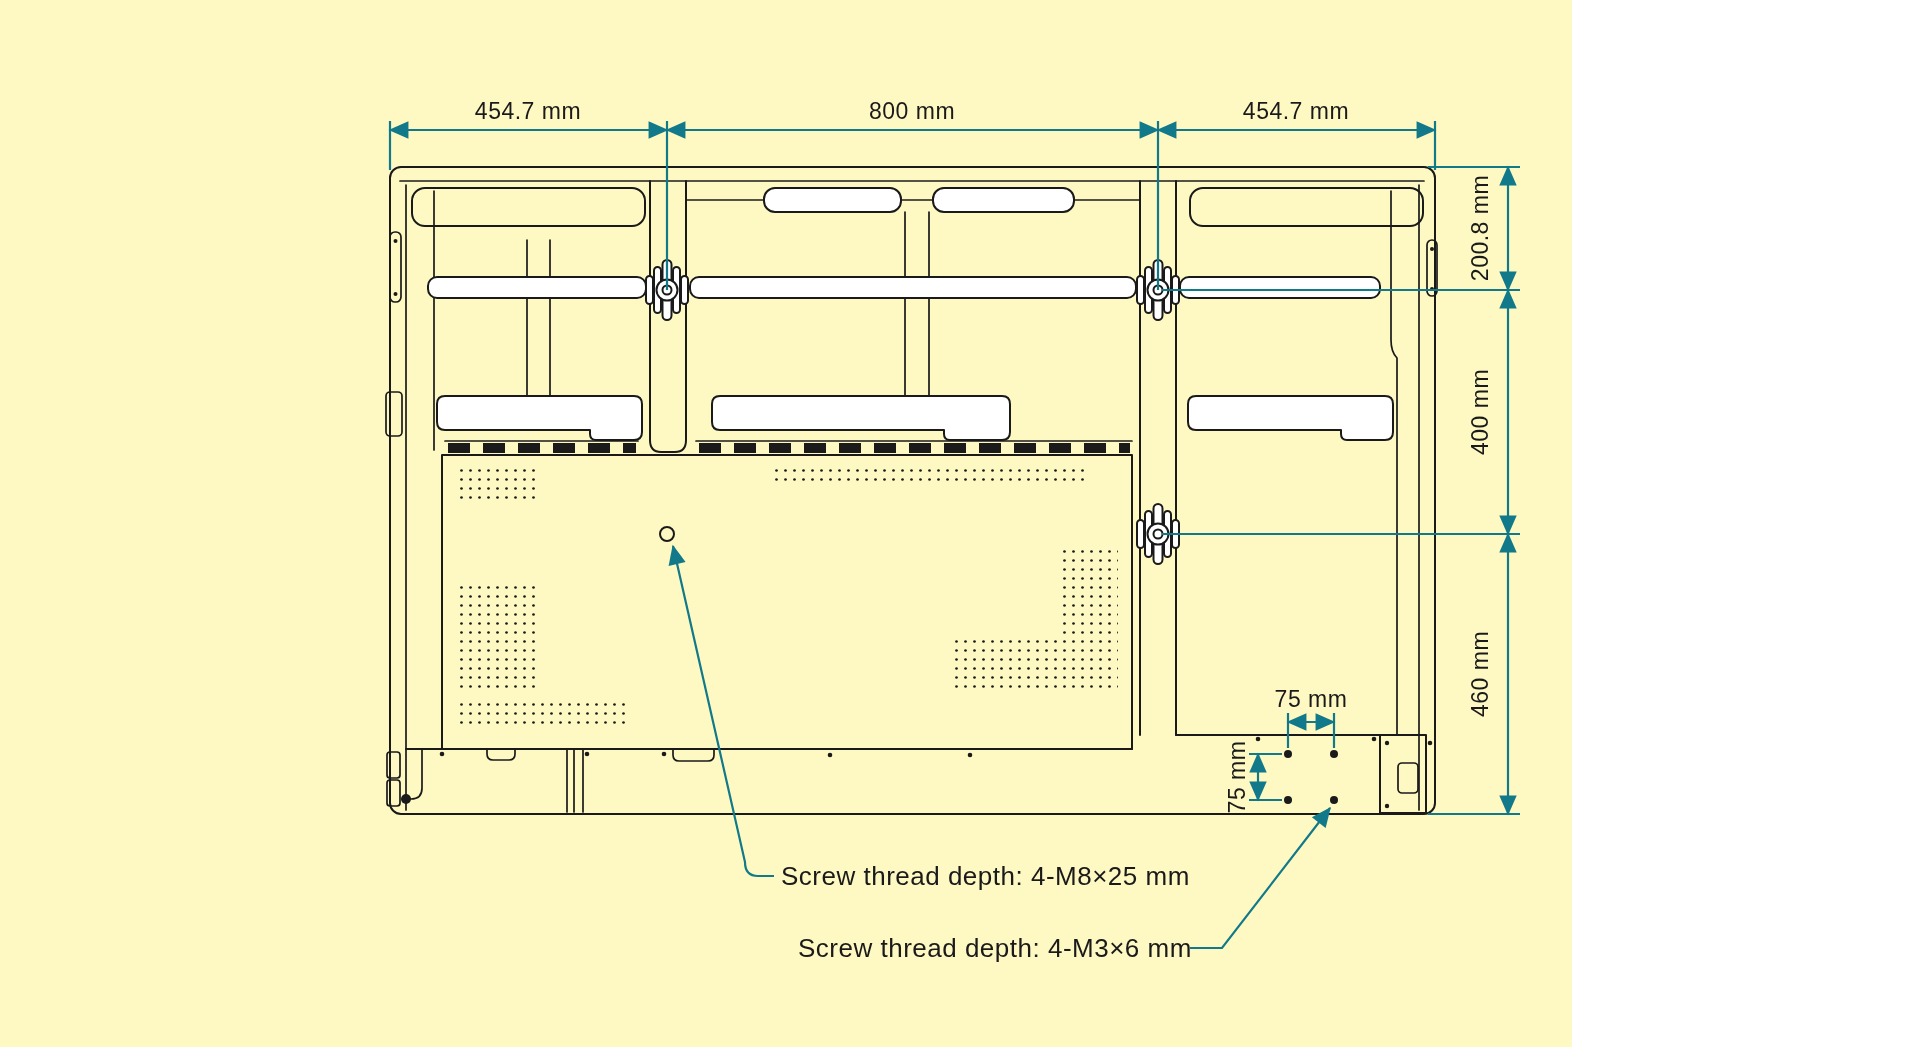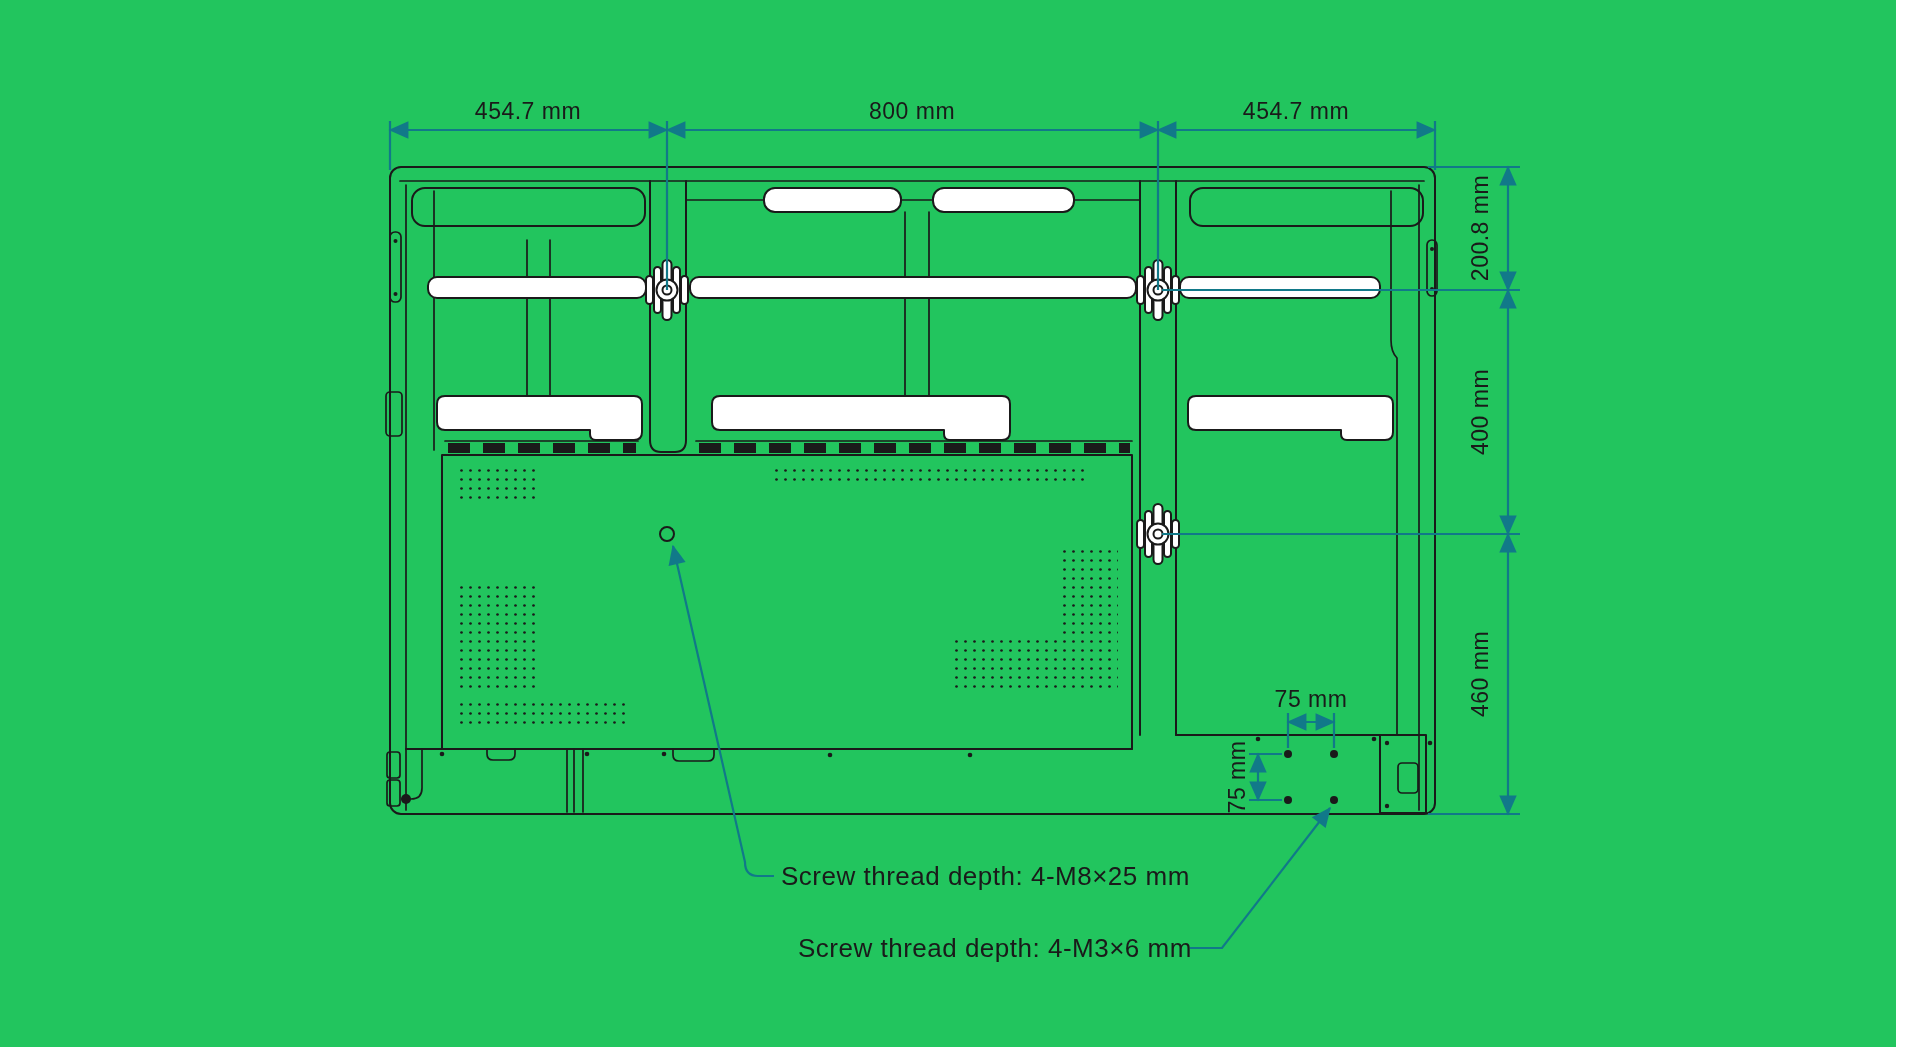--- a/index.html
+++ b/index.html
@@ -1,16 +1,16 @@
 <!DOCTYPE html>
 <html><head>
 <meta charset="utf-8">
 <style>
   html,body{margin:0;padding:0;background:#fff;}
-  .stage{position:relative;width:1896px;height:1047px;background:#22c55e;overflow:hidden;
+  .stage{position:relative;width:1572px;height:1047px;background:#fef9c3;overflow:hidden;
          font-family:"Liberation Sans", sans-serif;}
   svg{position:absolute;left:0;top:0;}
   text{font-family:"Liberation Sans", sans-serif;fill:#1a1a1a;letter-spacing:0.5px;}
   .dim-label{font-size:23px;}
   .note-label{font-size:26px;}
   .blk{stroke:#1a1a1a;fill:none;stroke-width:2;stroke-linecap:round;stroke-linejoin:round;}
   .blk-thin{stroke:#1a1a1a;fill:none;stroke-width:1.7;stroke-linecap:round;stroke-linejoin:round;}
   .blk-fill{stroke:#1a1a1a;fill:#fff;stroke-width:2;stroke-linejoin:round;}
   .teal{stroke:#117989;fill:none;stroke-width:2.2;}
   .dotfill{fill:url(#dots);stroke:none;}

